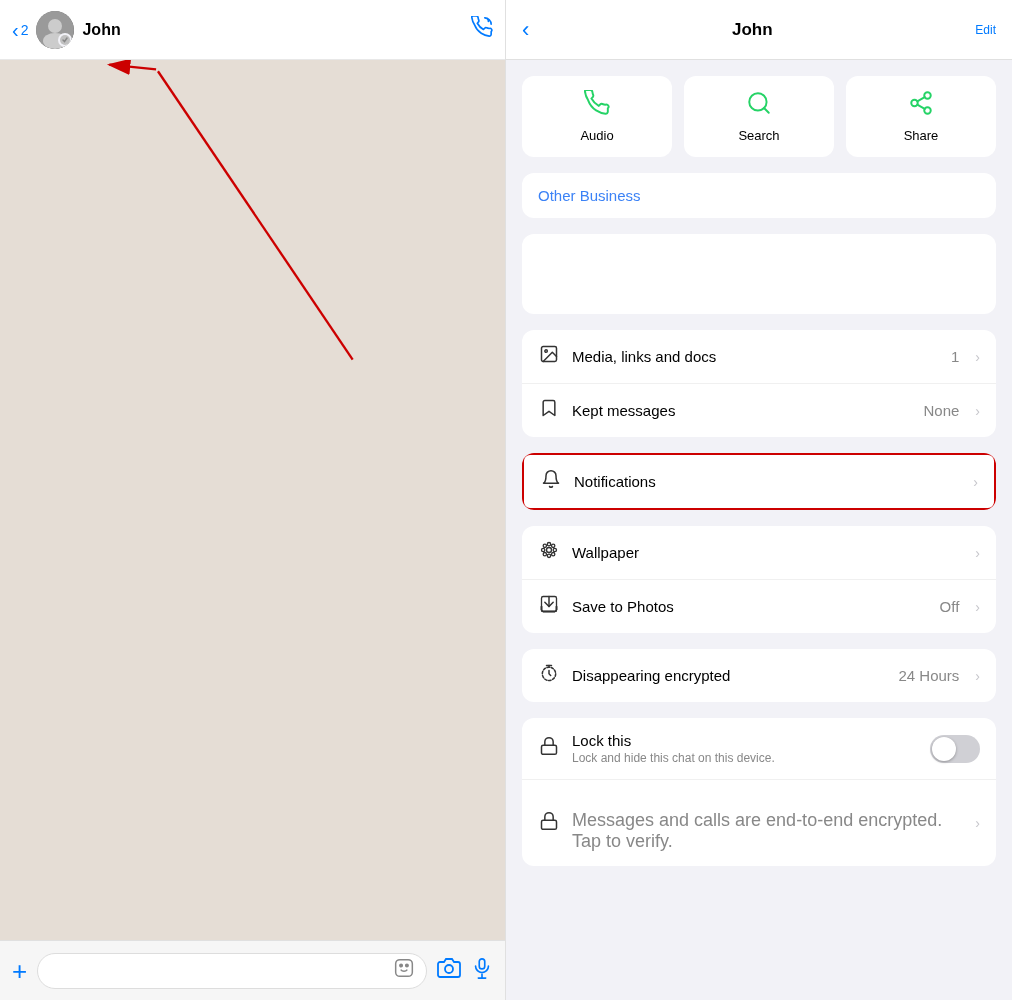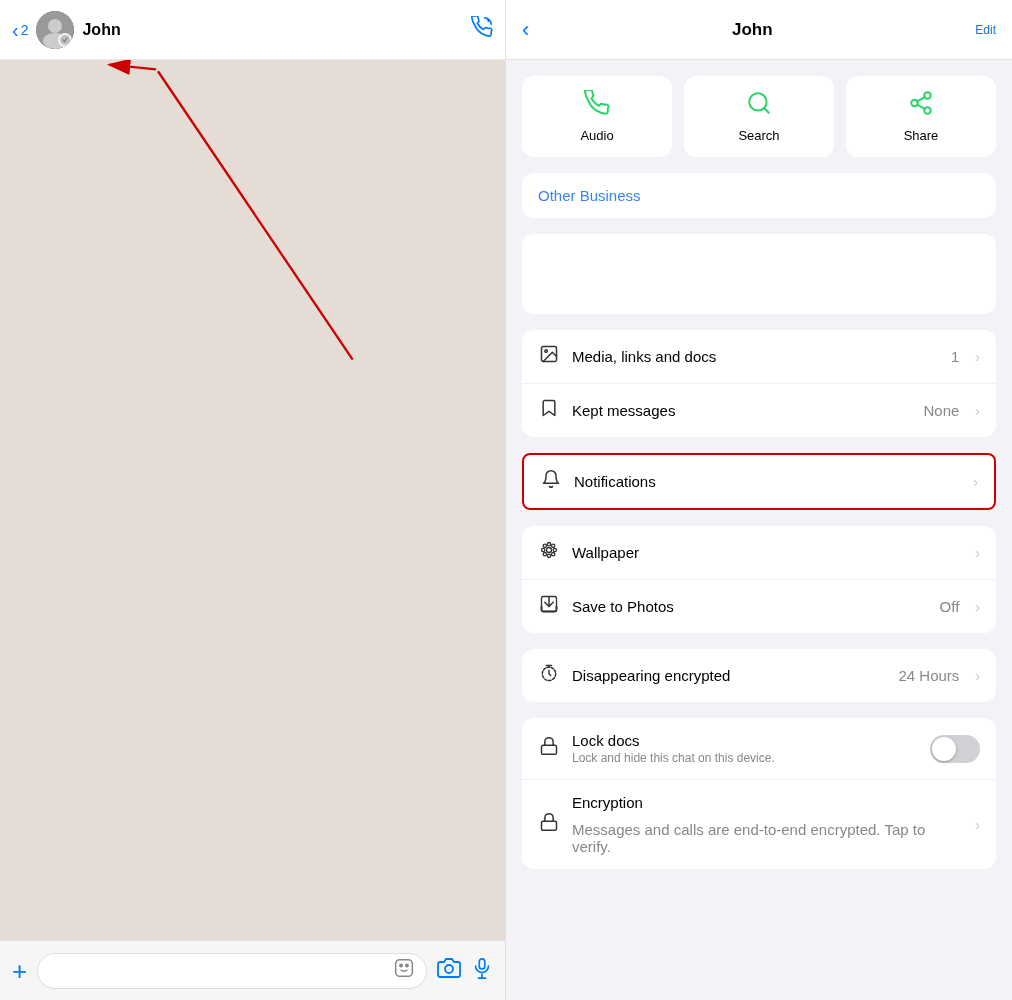--- a/index.html
+++ b/index.html
@@ -456,21 +456,21 @@
         <svg width="20" height="20" viewBox="0 0 24 24" fill="none" stroke="#333" stroke-width="1.8" stroke-linecap="round" stroke-linejoin="round">
           <path d="M19 21l-7-5-7 5V5a2 2 0 012-2h10a2 2 0 012 2z"></path>
         </svg>
       </span>
       <span class="card-item-text">Kept messages</span>
       <span class="card-item-value">None</span>
       <span class="card-item-chevron">›</span>
     </div>
   </div>
 
-  <div style="margin: 8px 16px; background:#fff; border-radius:0; overflow:hidden;">
+  <div style="margin: 8px 16px; background:#fff; border-radius:12px; overflow:hidden;">
     <div class="notifications-highlighted" style="display:flex;align-items:center;padding:14px 16px;gap:12px;cursor:pointer;">
       <span class="card-item-icon">
         <svg width="20" height="20" viewBox="0 0 24 24" fill="none" stroke="#333" stroke-width="1.8" stroke-linecap="round" stroke-linejoin="round">
           <path d="M18 8A6 6 0 006 8c0 7-3 9-3 9h18s-3-2-3-9"></path>
           <path d="M13.73 21a2 2 0 01-3.46 0"></path>
         </svg>
       </span>
       <span class="card-item-text">Notifications</span>
       <span class="card-item-chevron">›</span>
     </div>
@@ -528,32 +528,31 @@
 
   <div class="card">
     <div class="card-item">
       <span class="card-item-icon">
         <svg width="20" height="20" viewBox="0 0 24 24" fill="none" stroke="#333" stroke-width="1.8" stroke-linecap="round" stroke-linejoin="round">
           <rect x="3" y="11" width="18" height="11" rx="2"></rect>
           <path d="M7 11V7a5 5 0 0110 0v4"></path>
         </svg>
       </span>
       <div style="flex:1;">
-        <div style="font-size:15px;color:#000;">Lock docs</div>
+        <div style="font-size:15px;color:#000;">Lock this</div>
         <div style="font-size:12px;color:#888;margin-top:2px;">Lock and hide this chat on this device.</div>
       </div>
       <div class="toggle-switch"></div>
     </div>
     <div class="card-item">
       <span class="card-item-icon">
         <svg width="20" height="20" viewBox="0 0 24 24" fill="none" stroke="#333" stroke-width="1.8" stroke-linecap="round" stroke-linejoin="round">
           <rect x="3" y="11" width="18" height="11" rx="2"></rect>
           <path d="M7 11V7a5 5 0 0110 0v4"></path>
         </svg>
       </span>
       <div style="flex:1;">
-        <div style="font-size:15px;color:#000;">Encryption</div>
-        <div style="font-size:15px;color:#888;margin-top:10px;">Messages and calls are end-to-end encrypted. Tap to verify.</div>
+        <div style="font-size:18px;color:#888;margin-top:16px;">Messages and calls are end-to-end encrypted. Tap to verify.</div>
       </div>
       <span class="card-item-chevron">›</span>
     </div>
   </div>
 </div>
 
 </body></html>

